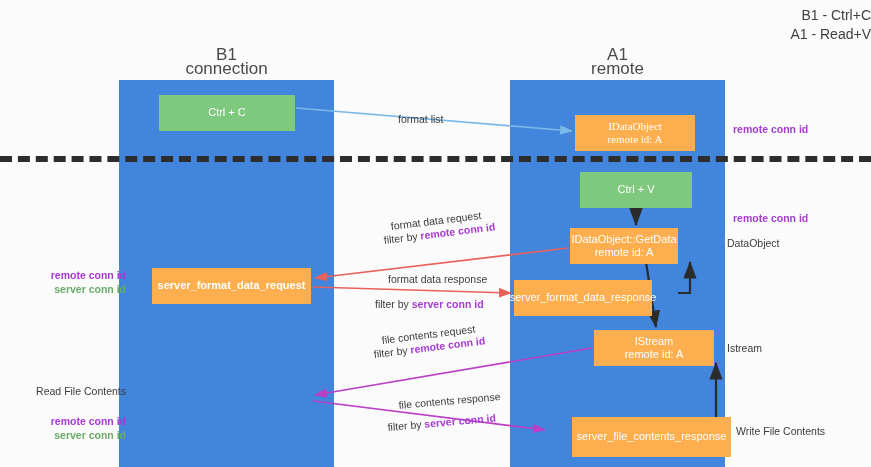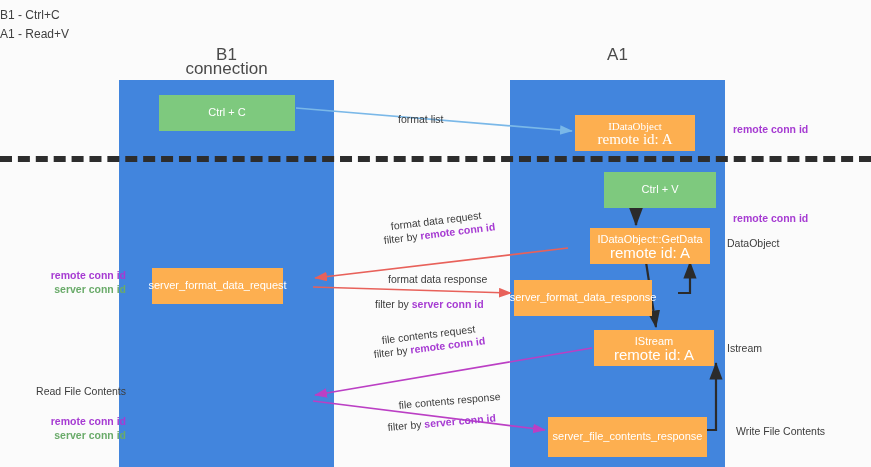--- a/index.html
+++ b/index.html
@@ -9,21 +9,21 @@
     font-family:"Liberation Sans", sans-serif;
     color:#3c3c3c;
     overflow:hidden;
     position:relative;
   }
   #stage{position:absolute;left:0;top:0;width:871px;height:467px;}
 
   
   .title{
     position:absolute;left:0;top:6px;width:871px;
-    text-align:left;font-size:12px;line-height:19px;color:#3f3f3f;
+    text-align:right;font-size:14px;line-height:19px;color:#3f3f3f;
   }
 
   
   .lane-head{
     position:absolute;text-align:center;font-size:17px;line-height:14px;color:#4a4a4a;
   }
 
   
   .lane{position:absolute;background:#4285dd;}
   #lane-b1{left:119px;top:80px;width:215px;height:387px;}
@@ -37,31 +37,31 @@
 
   
   .box{
     position:absolute;box-sizing:border-box;
     display:flex;flex-direction:column;align-items:center;justify-content:center;
     color:#ffffff;font-size:11px;line-height:13.5px;text-align:center;
     padding:18px 4px;
   }
   .box.green{background:#7ec97e;}
   .box.orange{background:#fdaf50;}
-  .box .l2{font-size:15px;}
+  .box .l2{font-size:11px;}
 
   #box-ctrlc     {left:159px;top:95px;width:136px;height:26px;}
   #box-idataobj  {left:575px;top:115px;width:120px;height:34px;font-family:Liberation Serif, serif;}
-  #box-ctrlv     {left:580px;top:172px;width:112px;height:25px;margin-left:24px;}
-  #box-getdata   {left:570px;top:228px;width:120px;height:33px;margin-left:20px;}
-  #box-sfdreq    {left:152px;top:268px;width:131px;height:26px;}
+  #box-ctrlv     {left:580px;top:172px;width:112px;height:25px;}
+  #box-getdata   {left:570px;top:228px;width:108px;height:33px;}
+  #box-sfdreq    {left:152px;top:268px;width:159px;height:26px;font-weight:bold;}
   #box-sfdres    {left:514px;top:280px;width:138px;height:26px;}
   #box-istream   {left:594px;top:330px;width:120px;height:33px;}
   #box-sfcreq    {left:152px;top:384px;width:159px;height:26px;}
-  #box-sfcres    {left:548px;top:417px;width:159px;height:40px;text-align:center;}
+  #box-sfcres    {left:572px;top:417px;width:159px;height:40px;text-align:center;}
 
   
   .side{position:absolute;font-size:10.5px;line-height:14px;}
   .side .purple{color:#a63bd2;font-weight:bold;}
   .side .green{color:#6aab6a;font-weight:bold;}
   .side .plain{color:#3c3c3c;}
 
   #ann-r1{left:733px;top:122px;}
   #ann-r2{left:733px;top:211px;}
   #ann-r3{left:727px;top:236px;}
@@ -104,20 +104,21 @@
 
   <div class="lane" id="lane-b1"></div>
   <div class="lane" id="lane-a1"></div>
 
   <div class="lane-head" style="left:119px;top:48px;width:215px;">
     <div>B1</div>
     <div>connection</div>
   </div>
   <div class="lane-head" style="left:510px;top:48px;width:215px;">
     <div>A1</div>
+    <div>remote</div>
   </div>
 
   <svg id="wires" viewBox="0 0 871 467">
     <defs>
       <marker id="ah-blue" markerWidth="9" markerHeight="9" refX="7.5" refY="3" orient="auto">
         <path d="M0,0 L8,3 L0,6 z" fill="#7ab8e8"></path>
       </marker>
       <marker id="ah-red" markerWidth="9" markerHeight="9" refX="7.5" refY="3" orient="auto">
         <path d="M0,0 L8,3 L0,6 z" fill="#e8615a"></path>
       </marker>

